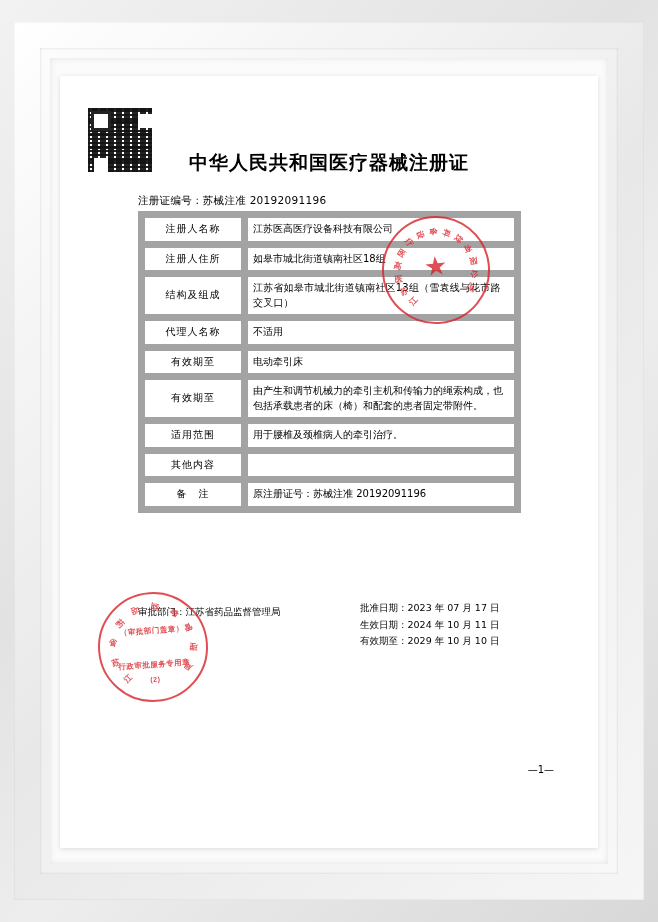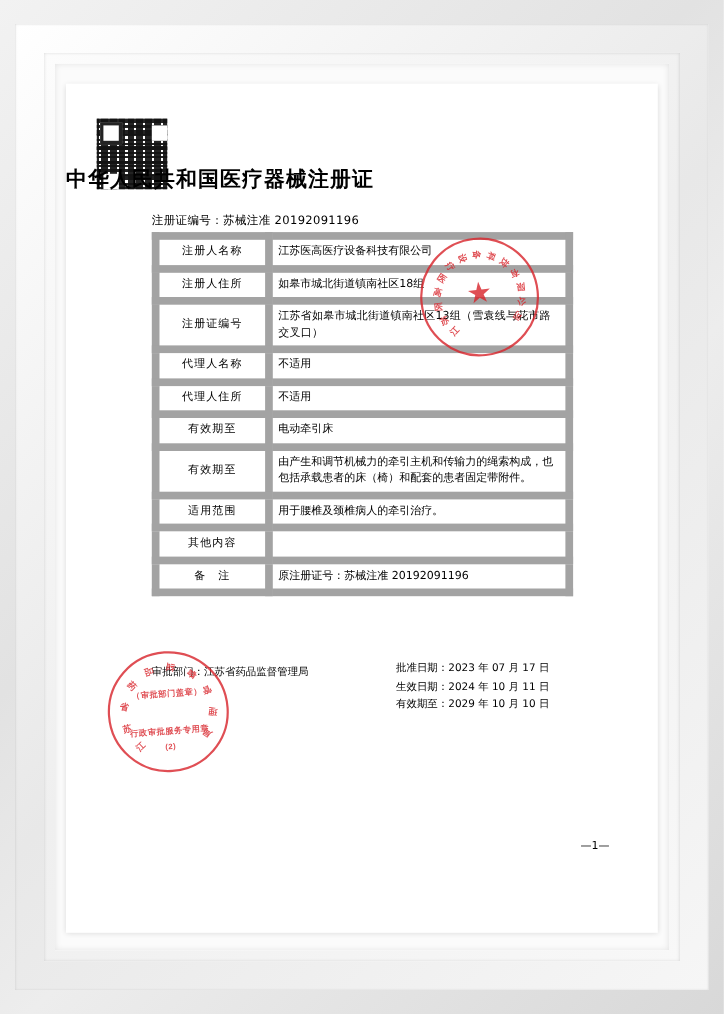--- a/index.html
+++ b/index.html
@@ -76,21 +76,21 @@
     width: 14px; height: 14px;
     border: 3px solid #111;
     background: #fff;
     box-shadow: 44px 0 0 -3px #fff, 0 44px 0 -3px #fff;
   }
 
   .doc-title {
     position: absolute;
     left: 0; top: 74px;
     width: 538px;
-    text-align: left;
+    text-align: center;
     font-size: 19px;
     letter-spacing: 1px;
     color: #000;
     font-family: Liberation Serif, serif;
     font-weight: bold;
   }
 
   .reg-no-line {
     position: absolute;
     left: 78px;
@@ -236,29 +236,25 @@
       <tbody>
         <tr>
           <td class="label">注册人名称</td>
           <td class="value">江苏医高医疗设备科技有限公司</td>
         </tr>
         <tr>
           <td class="label">注册人住所</td>
           <td class="value">如皋市城北街道镇南社区18组</td>
         </tr>
         <tr>
-          <td class="label">注册证编号</td>
+          <td class="label">结构及组成</td>
           <td class="value tight">江苏省如皋市城北街道镇南社区13组（雪袁线与花市路交叉口）</td>
         </tr>
         <tr>
           <td class="label">代理人名称</td>
-          <td class="value">不适用</td>
-        </tr>
-        <tr>
-          <td class="label">代理人住所</td>
           <td class="value">不适用</td>
         </tr>
         <tr>
           <td class="label">有效期至</td>
           <td class="value">电动牵引床</td>
         </tr>
         <tr>
           <td class="label">有效期至</td>
           <td class="value">由产生和调节机械力的牵引主机和传输力的绳索构成，也包括承载患者的床（椅）和配套的患者固定带附件。</td>
         </tr>

